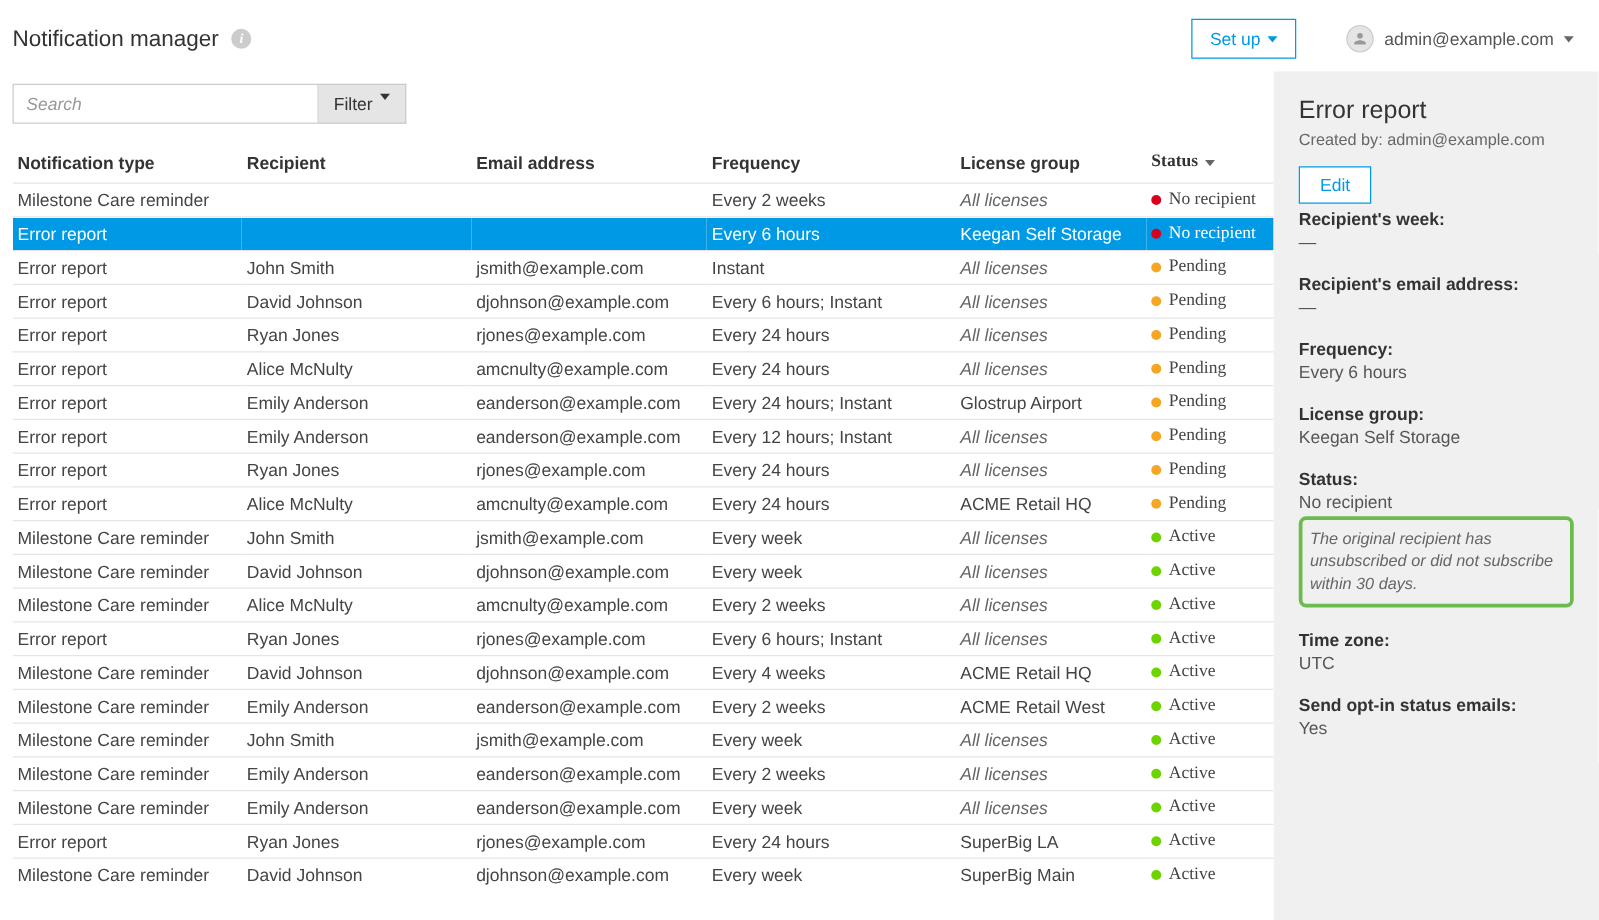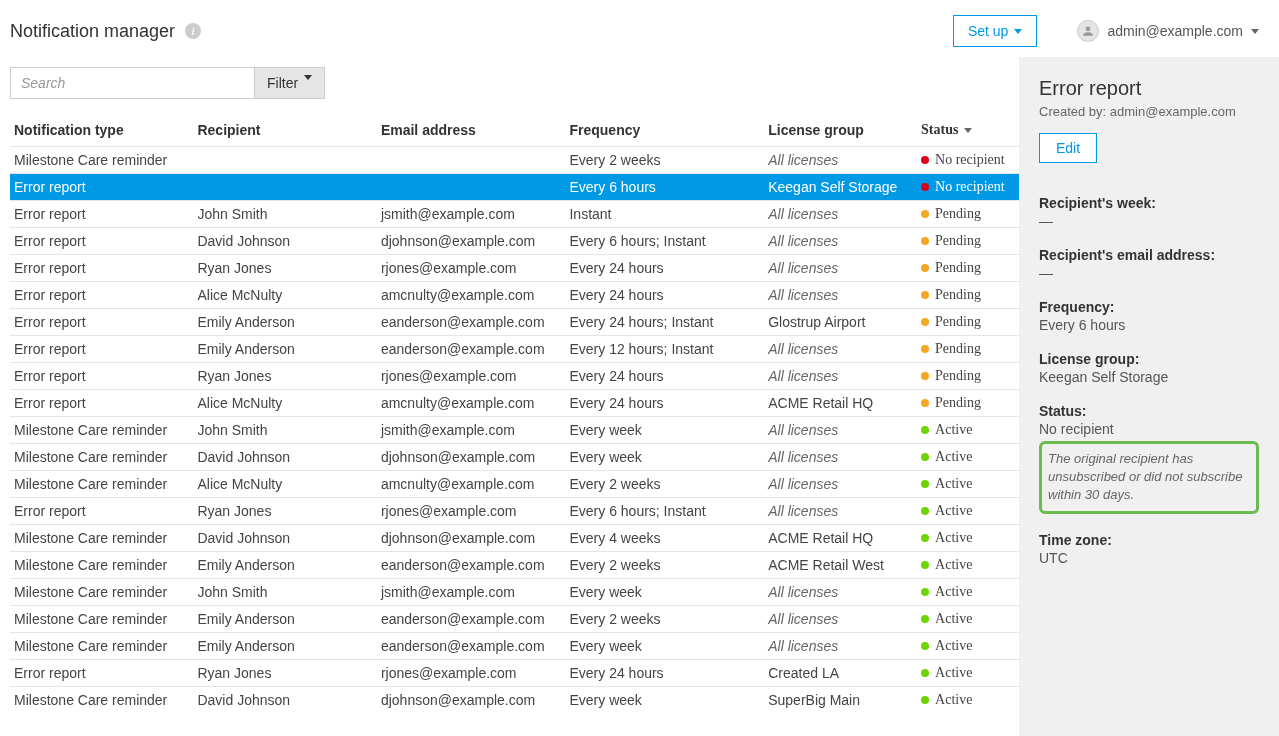--- a/index.html
+++ b/index.html
@@ -201,21 +201,21 @@
   color: #666;
   margin-bottom: 14px;
 }
 .edit-btn {
   border: 1px solid #0099e6;
   background: #fff;
   color: #0099e6;
   padding: 6px 16px;
   font-size: 14px;
   cursor: pointer;
-  margin-bottom: 32px;
+  margin-bottom: 4px;
 }
 .field {
   margin-bottom: 18px;
 }
 .field-label {
   font-size: 14px;
   color: #333;
   font-weight: 600;
   margin-bottom: 2px;
 }
@@ -546,21 +546,21 @@
                     <span class="dot dot-green"></span>
                     <span>Active</span>
                   </span>
                 </td>
               </tr>
               <tr>
                 <td>Error report</td>
                 <td>Ryan Jones</td>
                 <td>rjones@example.com</td>
                 <td>Every 24 hours</td>
-                <td>Created LA</td>
+                <td>SuperBig LA</td>
                 <td>
                   <span class="status-cell">
                     <span class="dot dot-green"></span>
                     <span>Active</span>
                   </span>
                 </td>
               </tr>
               <tr>
                 <td>Milestone Care reminder</td>
                 <td>David Johnson</td>
@@ -604,15 +604,19 @@
       </div>
       <div class="field">
         <div class="field-label">Status:</div>
         <div class="field-value">No recipient</div>
         <div class="status-note">The original recipient has unsubscribed or did not subscribe within 30 days.</div>
       </div>
       <div class="field">
         <div class="field-label">Time zone:</div>
         <div class="field-value">UTC</div>
       </div>
+      <div class="field">
+        <div class="field-label">Send opt-in status emails:</div>
+        <div class="field-value">Yes</div>
+      </div>
     </div>
   </div>
 </div>
 
 </body></html>

